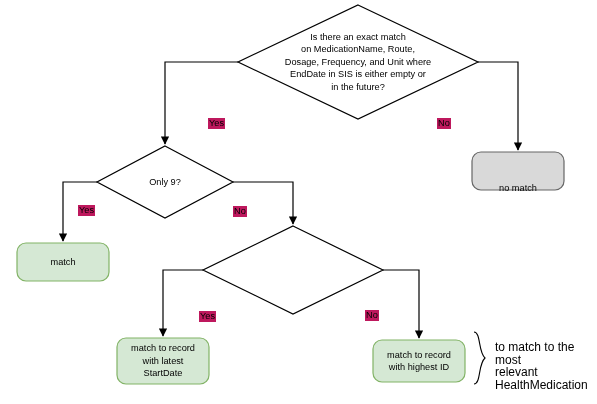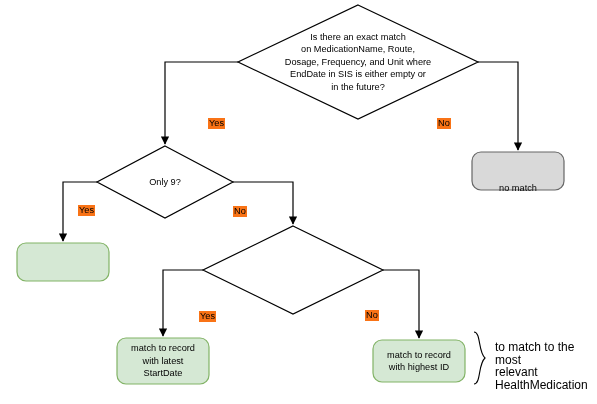--- a/index.html
+++ b/index.html
@@ -32,21 +32,21 @@
     font-size: 9.2px;
     line-height: 12.5px;
     pointer-events: none;
     white-space: pre-line;
   }
   .edge-label {
     position: absolute;
     color: #000000;
     font-size: 9.2px;
     line-height: 11px;
-    background: #f97316;
+    background: #be185d;
     padding: 0 1px;
     white-space: nowrap;
   }
   .side-note {
     position: absolute;
     color: #000000;
     font-size: 12px;
     line-height: 12.5px;
     white-space: pre-line;
     text-align: left;
@@ -97,20 +97,21 @@
   <div class="node-text" style="left:248px; top:22px; width:220px; height:80px;">Is there an exact match
 on MedicationName, Route,
 Dosage, Frequency, and Unit where
 EndDate in SIS is either empty or
 in the future?</div>
 
   <div class="node-text" style="left:472px; top:152px; width:92px; height:38px;margin-top:17px;">no match</div>
 
   <div class="node-text" style="left:115px; top:172px; width:100px; height:20px;">Only 9?</div>
 
+  <div class="node-text" style="left:17px; top:243px; width:92px; height:38px;">match</div>
 
 
   <div class="node-text" style="left:117px; top:338px; width:92px; height:46px;">match to record
 with latest
 StartDate</div>
 
   <div class="node-text" style="left:373px; top:340px; width:92px; height:42px;">match to record
 with highest ID</div>
 
   <div class="edge-label" style="left:208px; top:118px;">Yes</div>

